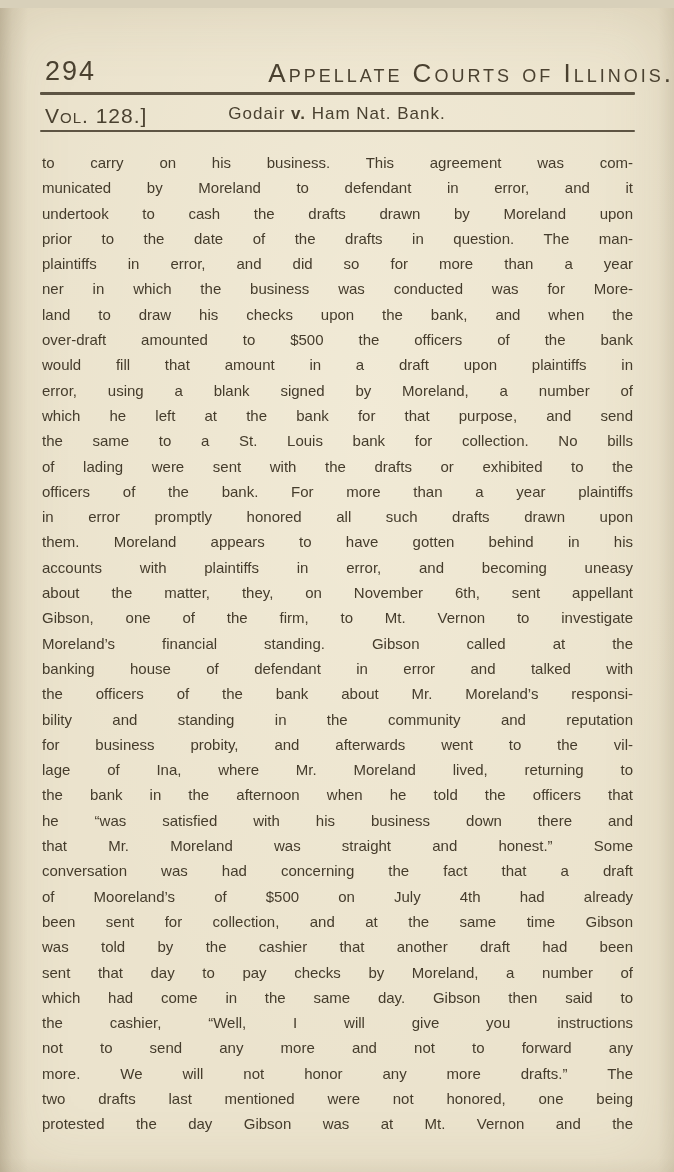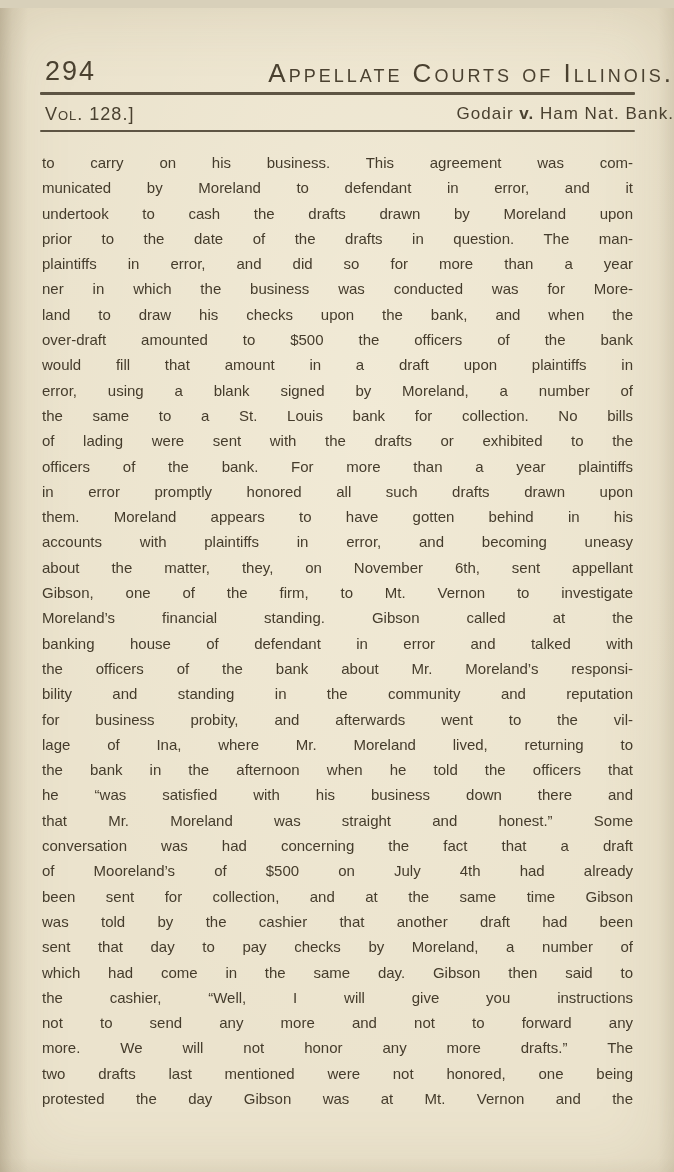--- a/index.html
+++ b/index.html
@@ -50,31 +50,31 @@
     background: rgba(62,53,37,0.82);
     border-radius: 1px;
   }
   .rule-top { top: 84px; height: 2.5px; }
   .rule-bottom { top: 122px; height: 2px; }
   .volume-label {
     position: absolute;
     left: 45px;
     top: 96px;
     font-variant: small-caps;
-    font-size: 18px;
+    font-size: 21px;
     letter-spacing: 1px;
     color: #4a4130;
     white-space: nowrap;
   }
   .case-name {
     position: absolute;
     left: 0;
     right: 0;
     top: 96px;
-    text-align: right;
+    text-align: center;
     font-size: 17px;
     letter-spacing: 1px;
     color: #4a4130;
     white-space: nowrap;
   }
   .case-name .versus { font-weight: bold; }
   .body-text {
     position: absolute;
     left: 42px;
     top: 142px;
@@ -111,20 +111,21 @@
       <div class="text-line">to carry on his business.  This agreement was com-</div>
       <div class="text-line">municated by Moreland to defendant in error, and it</div>
       <div class="text-line">undertook to cash the drafts drawn by Moreland upon</div>
       <div class="text-line">prior to the date of the drafts in question.  The man-</div>
       <div class="text-line">plaintiffs in error, and did so for more than a year</div>
       <div class="text-line">ner in which the business was conducted was for More-</div>
       <div class="text-line">land to draw his checks upon the bank, and when the</div>
       <div class="text-line">over-draft amounted to $500 the officers of the bank</div>
       <div class="text-line">would fill that amount in a draft upon plaintiffs in</div>
       <div class="text-line">error, using a blank signed by Moreland, a number of</div>
+      <div class="text-line">which he left at the bank for that purpose, and send</div>
       <div class="text-line">the same to a St. Louis bank for collection.  No bills</div>
       <div class="text-line">of lading were sent with the drafts or exhibited to the</div>
       <div class="text-line">officers of the bank.  For more than a year plaintiffs</div>
       <div class="text-line">in error promptly honored all such drafts drawn upon</div>
       <div class="text-line">them.  Moreland appears to have gotten behind in his</div>
       <div class="text-line">accounts with plaintiffs in error, and becoming uneasy</div>
       <div class="text-line">about the matter, they, on November 6th, sent appellant</div>
       <div class="text-line">Gibson, one of the firm, to Mt. Vernon to investigate</div>
       <div class="text-line">Moreland’s financial standing.  Gibson called at the</div>
       <div class="text-line">banking house of defendant in error and talked with</div>

